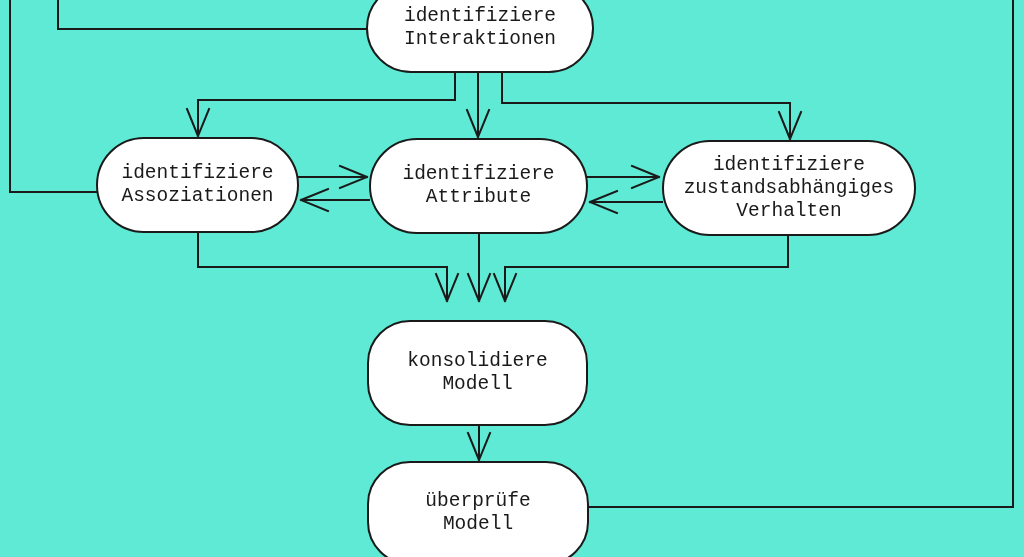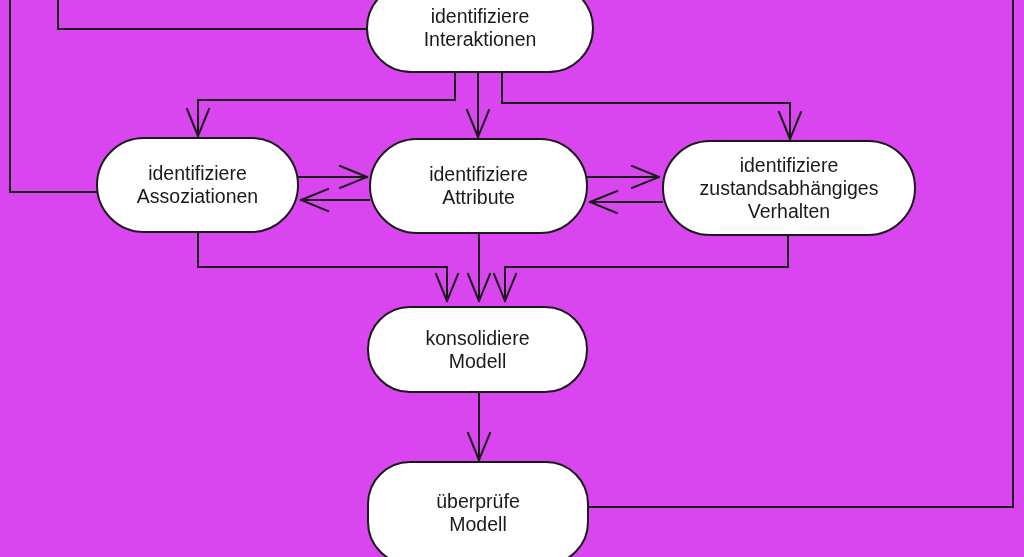--- a/index.html
+++ b/index.html
@@ -1,22 +1,22 @@
 <!DOCTYPE html>
 <html><head>
 <meta charset="utf-8">
 <style>
   html, body { margin: 0; padding: 0; background: #ffffff; }
   .canvas {
     position: relative;
     width: 1024px;
     height: 557px;
-    background: #d946ef;
+    background: #5eead4;
     overflow: hidden;
-    font-family: Liberation Sans, sans-serif;
+    font-family: Liberation Mono, monospace;
   }
   .wires {
     position: absolute;
     left: 0; top: 0;
     width: 1024px; height: 557px;
     z-index: 1;
   }
   .wires path {
     stroke: #1a1a1a;
     stroke-width: 2;
@@ -36,21 +36,21 @@
     color: #1a1a1a;
     font-size: 19.5px;
     line-height: 23px;
     white-space: pre-line;
     letter-spacing: 0px;
   }
   .n-interaktionen { left: 366px; top: -17px; width: 228px; height: 90px;  border-radius: 45px; }
   .n-assoziationen { left: 96px;  top: 137px; width: 203px; height: 96px;  border-radius: 48px; }
   .n-attribute     { left: 369px; top: 138px; width: 219px; height: 96px;  border-radius: 48px; }
   .n-verhalten     { left: 662px; top: 140px; width: 254px; height: 96px;  border-radius: 48px; }
-  .n-konsolidiere  { left: 367px; top: 306px; width: 221px; height: 87px;  border-radius: 43px; }
+  .n-konsolidiere  { left: 367px; top: 320px; width: 221px; height: 106px;  border-radius: 43px; }
   .n-ueberpruefe   { left: 367px; top: 461px; width: 222px; height: 104px;  border-radius: 43px; }
 </style>
 </head>
 <body>
 
 <div class="canvas">
 
   <svg class="wires" viewBox="0 0 1024 557" xmlns="http://www.w3.org/2000/svg">
 
     <path d="M58 0 V29 H368"></path>

